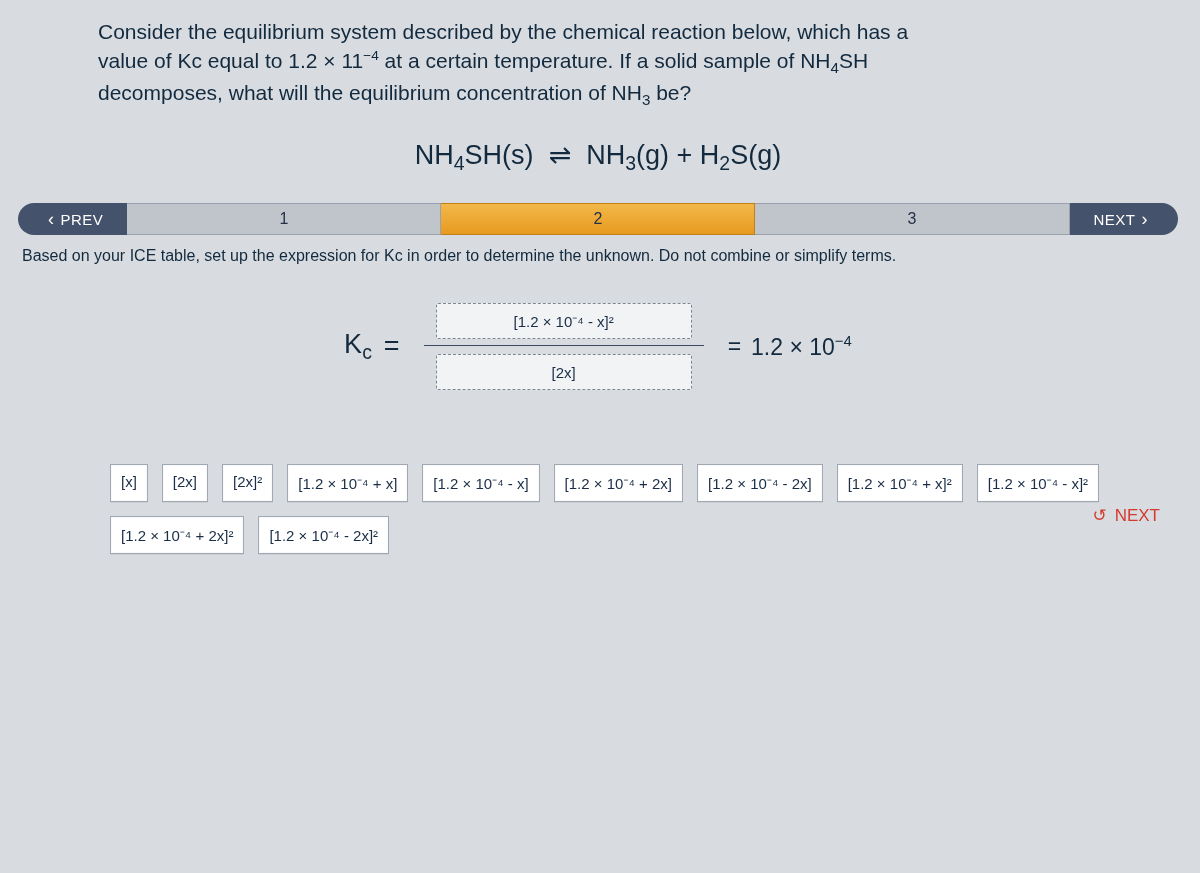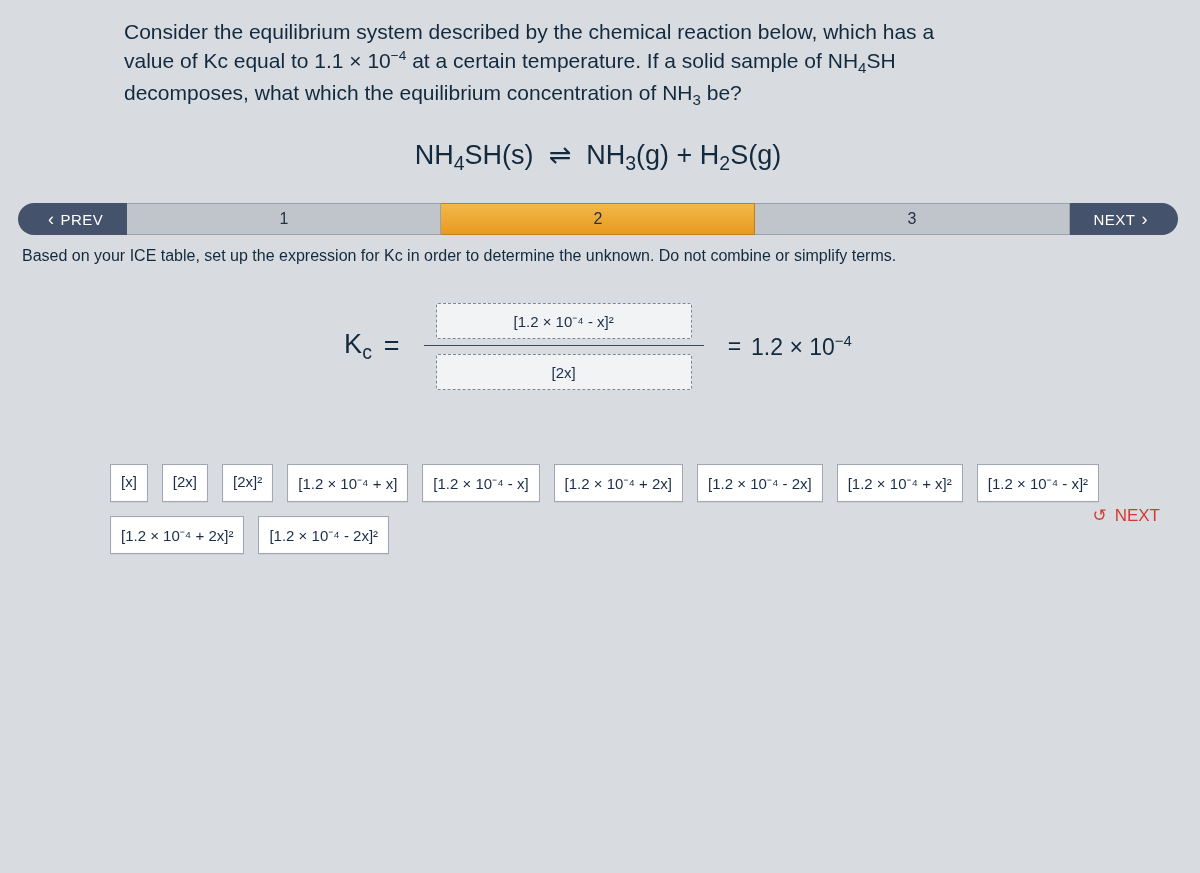--- a/index.html
+++ b/index.html
@@ -8,21 +8,21 @@
     font-family: Arial, Helvetica, sans-serif;
     background: #d8dce0;
     color: #1a2e47;
     padding: 18px 22px 18px 18px;
     position: relative;
   }
   .question {
     font-size: 21px;
     line-height: 1.38;
     color: #12293e;
-    margin-left: 106px;
+    margin-left: 80px;
     margin-right: 120px;
   }
   .question .sup { font-size: 0.65em; vertical-align: super; }
   .question .sub { font-size: 0.72em; vertical-align: sub; }
   .equation-row {
     text-align: center;
     font-size: 27px;
     color: #12293e;
     margin-top: 28px;
     margin-bottom: 28px;
@@ -149,22 +149,22 @@
     color:#1a2e47;
     cursor: grab;
     white-space: nowrap;
   }
 </style>
 </head>
 <body>
 
 <div class="question">
   <span>Consider the equilibrium system described by the chemical reaction below, which has a</span><br>
-  <span>value of Kc equal to 1.1 × 10</span><span class="sup">−4</span><span> at a certain temperature. If a solid sample of NH</span><span class="sub">4</span><span>SH</span><br>
-  <span>decomposes, what which the equilibrium concentration of NH</span><span class="sub">3</span><span> be?</span>
+  <span>value of Kc equal to 1.2 × 11</span><span class="sup">−4</span><span> at a certain temperature. If a solid sample of NH</span><span class="sub">4</span><span>SH</span><br>
+  <span>decomposes, what will the equilibrium concentration of NH</span><span class="sub">3</span><span> be?</span>
 </div>
 
 <div class="equation-row">
   <span>NH</span><span class="sub">4</span><span>SH(s)</span>
   &nbsp;<span>⇌</span>&nbsp;
   <span>NH</span><span class="sub">3</span><span>(g) + H</span><span class="sub">2</span><span>S(g)</span>
 </div>
 
 <div class="navbar">
   <div class="nav-prev">

